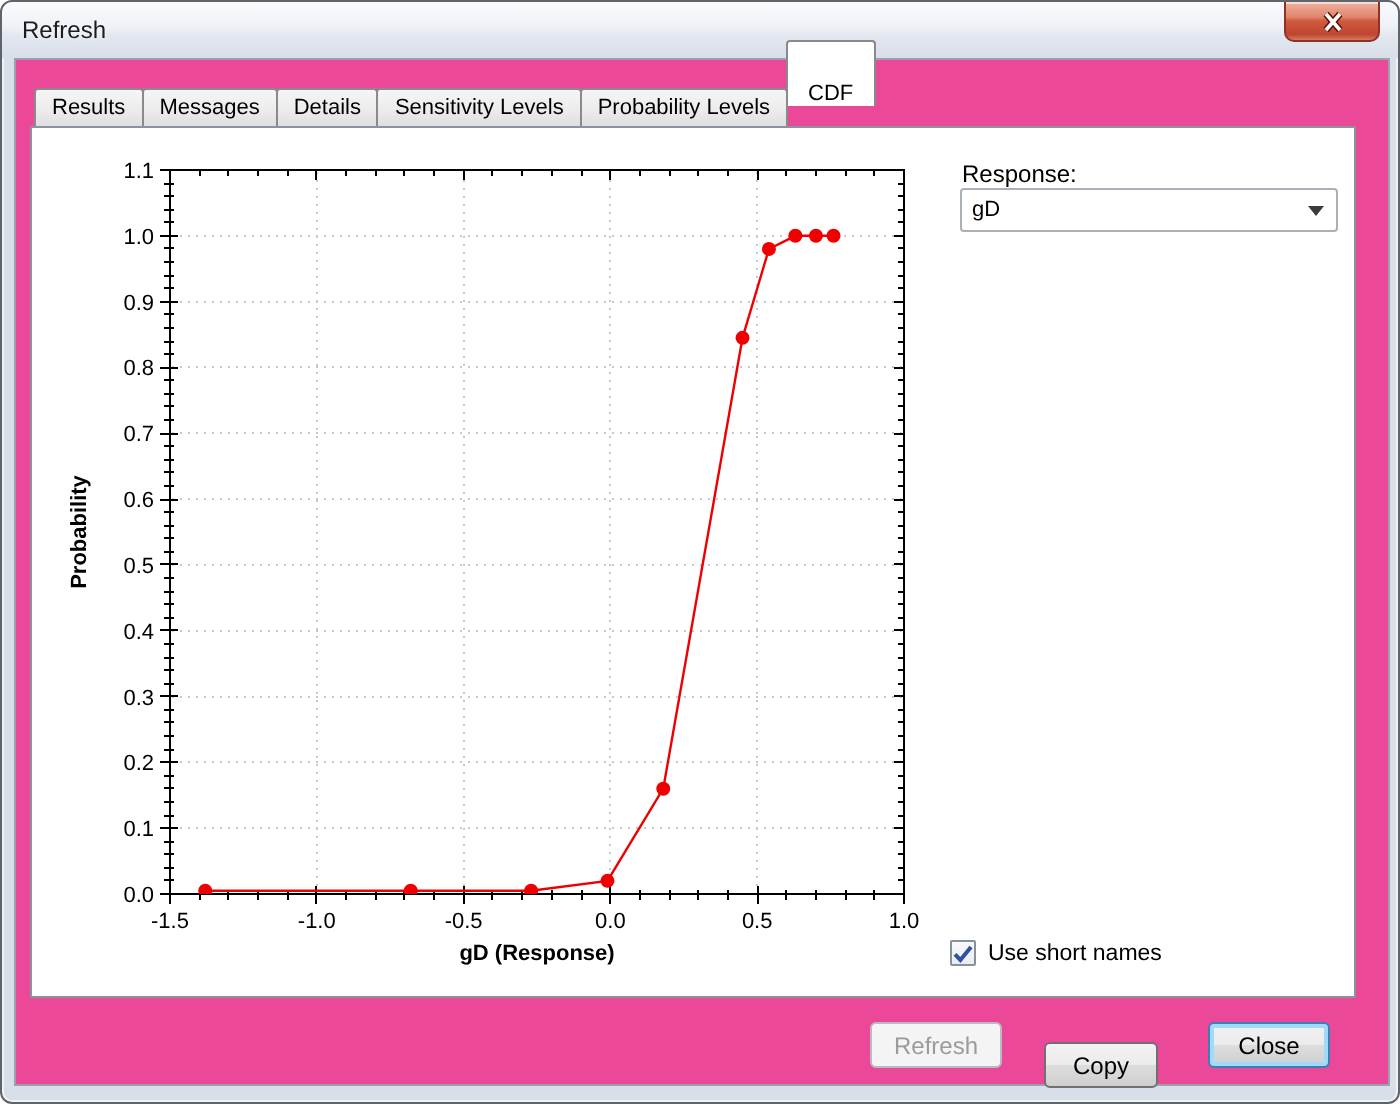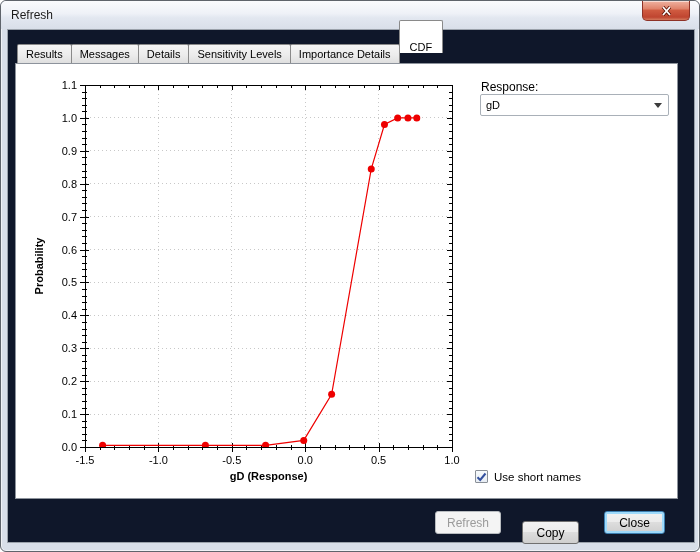--- a/index.html
+++ b/index.html
@@ -19,21 +19,21 @@
   .title{position:absolute;left:10px;top:7px;font-size:12px;color:#1c1c1c;text-shadow:0 0 3px #ffffff;}
   .close-btn{
     position:absolute;top:0;right:9px;width:48px;height:20px;
     border:1px solid #8e3226;border-top:none;border-radius:0 0 5px 5px;
     background:linear-gradient(180deg,#efb2a1 0%,#e0846c 40%,#cf5a40 50%,#bf4530 85%,#d47a5e 100%);
     box-shadow:inset 0 1px 0 rgba(255,255,255,.55);
     display:flex;align-items:center;justify-content:center;cursor:pointer;
   }
   .client{
     position:absolute;left:6px;top:28px;width:688px;height:514px;
-    background:#0f172a;border:1px solid #9ba2ab;
+    background:#ec4899;border:1px solid #9ba2ab;
   }
   .tabstrip{position:absolute;left:9px;top:12px;height:22px;display:flex;align-items:flex-end;z-index:3;}
   .tab{
     height:19px;margin-bottom:1px;line-height:18px;padding:0 8px;font-size:11px;color:#000;
     background:linear-gradient(180deg,#f5f5f5,#ececec 55%,#dfdfdf);
     border:1px solid #8a8a8a;border-bottom:none;border-radius:2px 2px 0 0;cursor:pointer;
   }
   .tab + .tab{margin-left:-1px;}
   .tab.active{
     height:22px;margin-bottom:11px;line-height:21px;padding:16px 10px;
@@ -90,21 +90,21 @@
       </svg>
     </div>
   </div>
 
   <div class="client">
     <div class="tabstrip" id="tabstrip">
         <div class="tab">Results</div>
         <div class="tab">Messages</div>
         <div class="tab">Details</div>
         <div class="tab">Sensitivity Levels</div>
-        <div class="tab">Importance Details</div>
+        <div class="tab">Probability Levels</div>
         <div class="tab active">CDF</div>
       </div>
 
     <div class="tabpage">
       <div id="chart"><svg width="462" height="424">
             <line x1="69" y1="348.0909090909091" x2="434" y2="348.0909090909091" stroke="#c8c8c8" stroke-width="1" shape-rendering="crispEdges" stroke-dasharray="1 3"></line>
             <line x1="69" y1="315.1818181818182" x2="434" y2="315.1818181818182" stroke="#c8c8c8" stroke-width="1" shape-rendering="crispEdges" stroke-dasharray="1 3"></line>
             <line x1="69" y1="282.27272727272725" x2="434" y2="282.27272727272725" stroke="#c8c8c8" stroke-width="1" shape-rendering="crispEdges" stroke-dasharray="1 3"></line>
             <line x1="69" y1="249.36363636363637" x2="434" y2="249.36363636363637" stroke="#c8c8c8" stroke-width="1" shape-rendering="crispEdges" stroke-dasharray="1 3"></line>
             <line x1="69" y1="216.45454545454547" x2="434" y2="216.45454545454547" stroke="#c8c8c8" stroke-width="1" shape-rendering="crispEdges" stroke-dasharray="1 3"></line>

